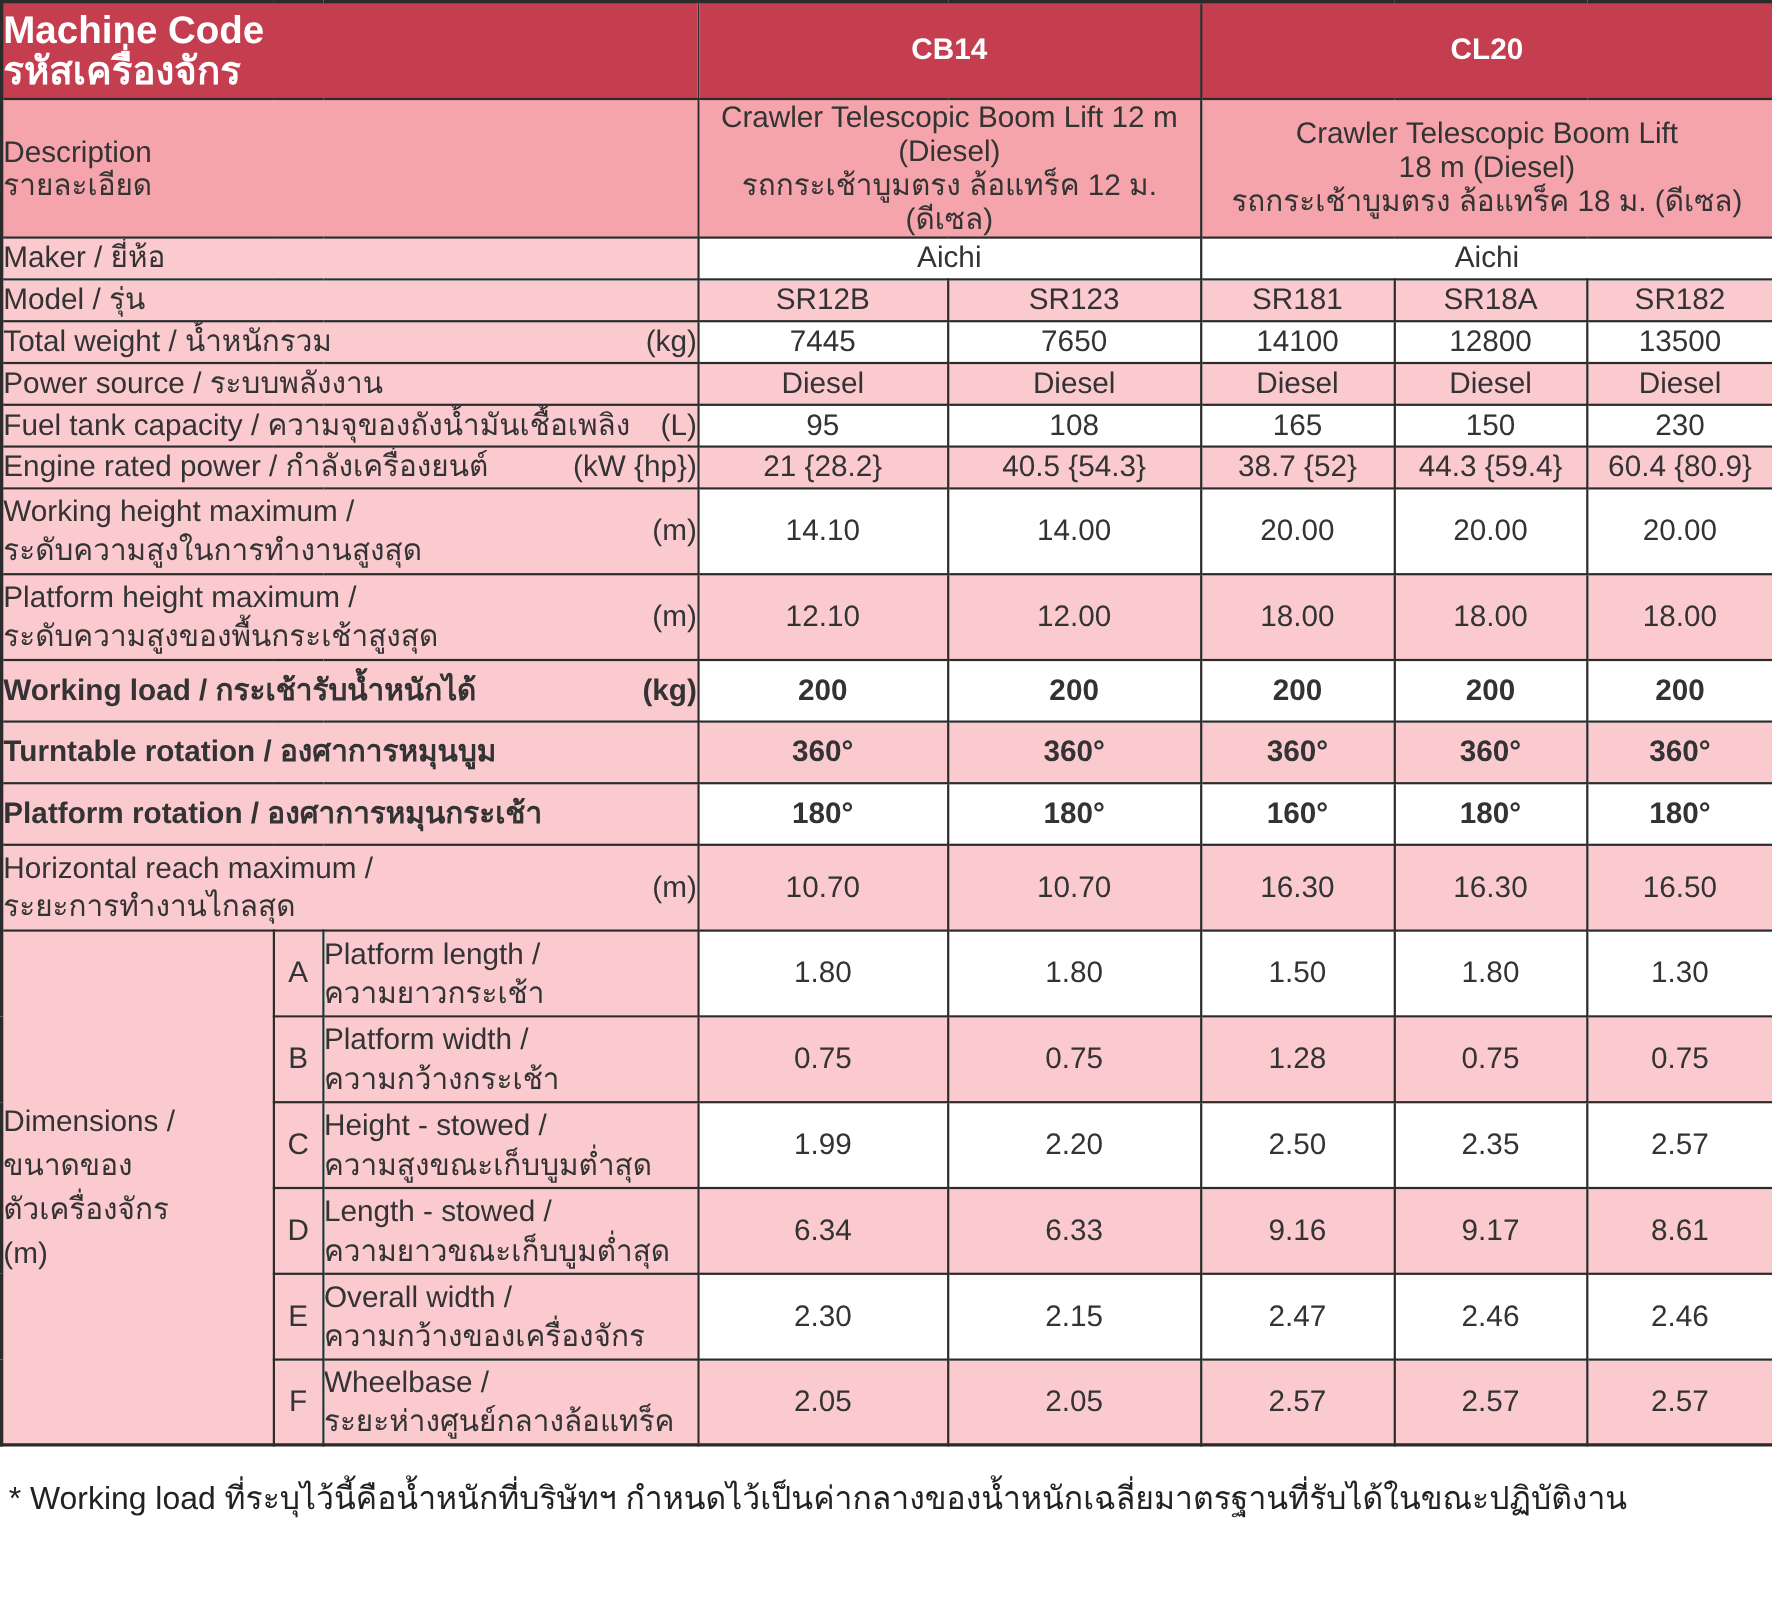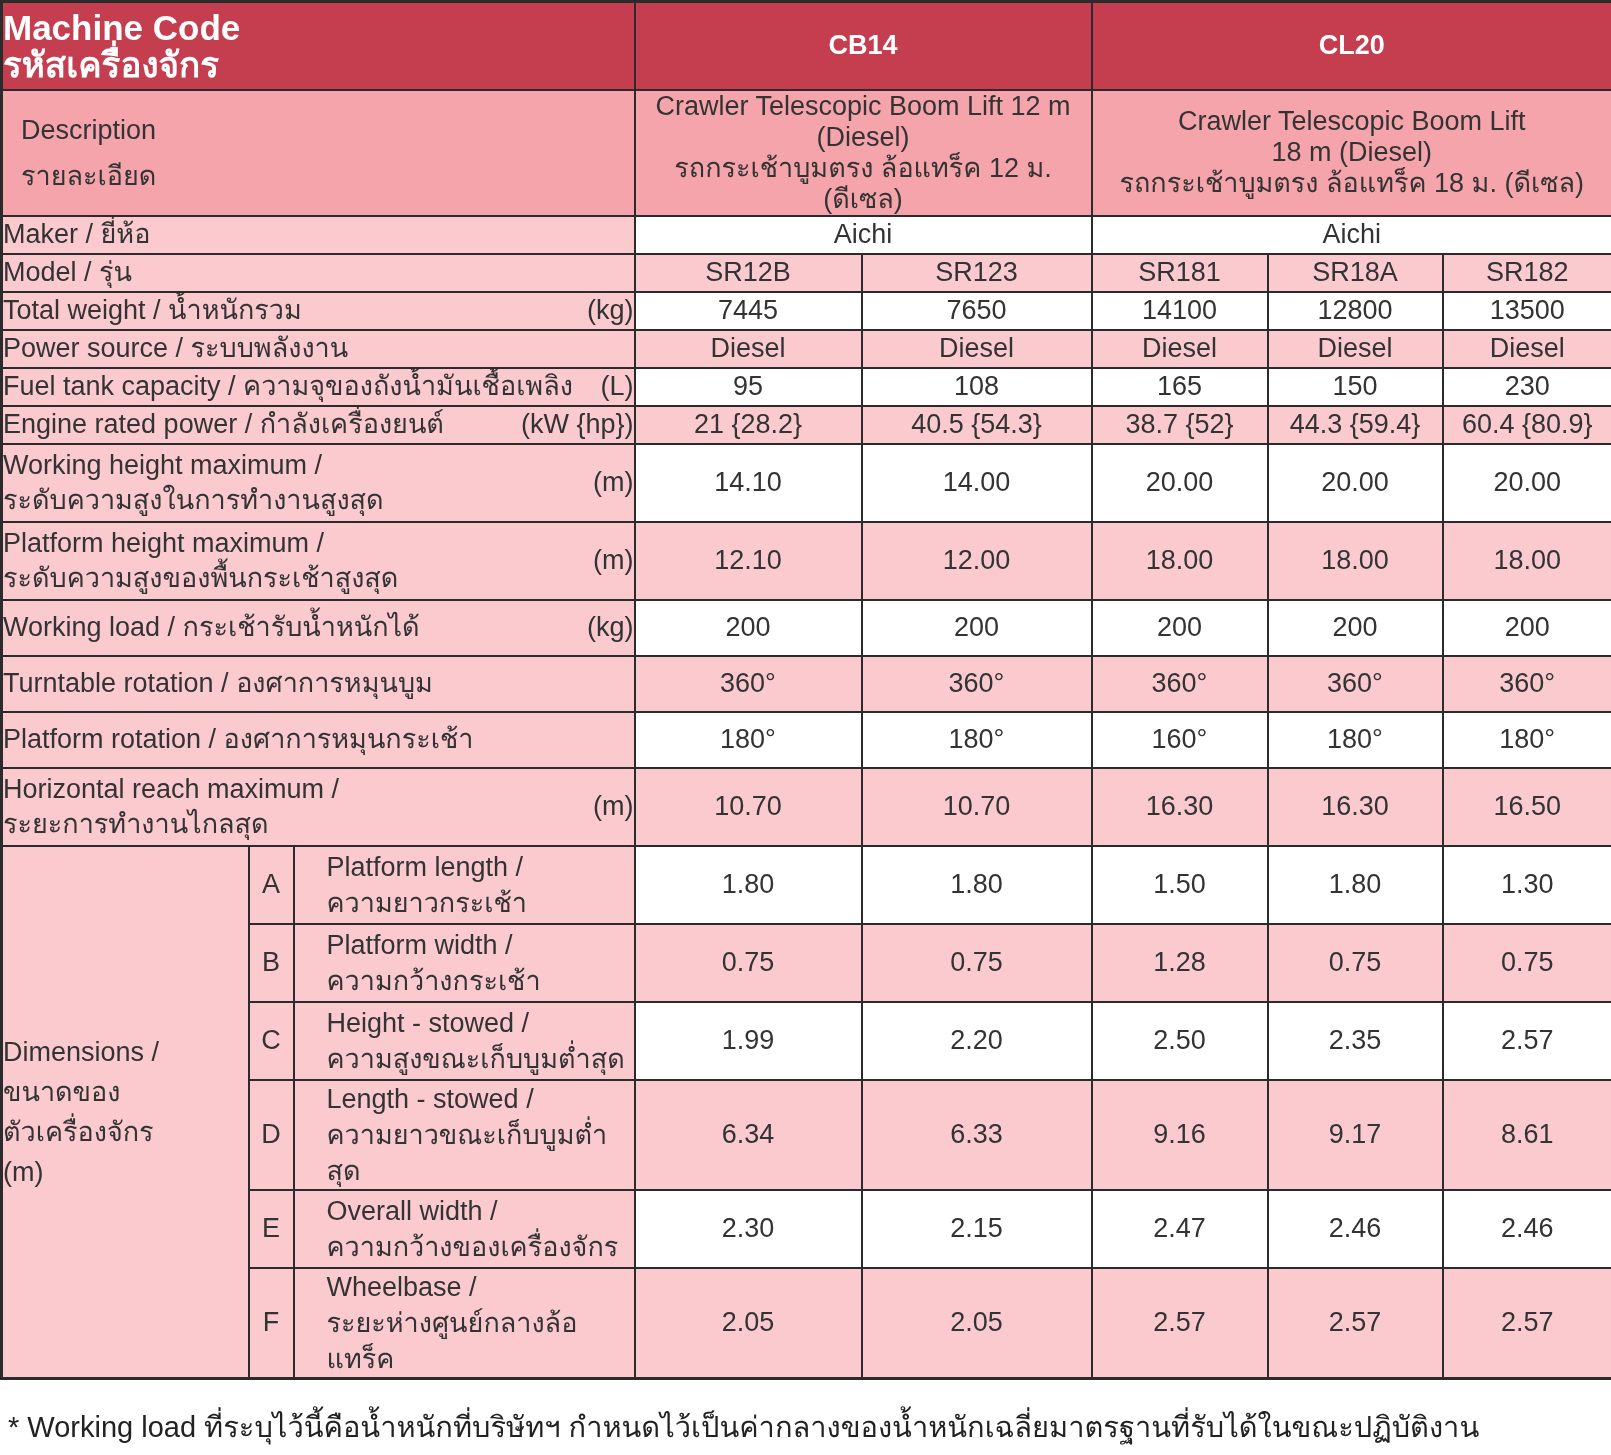--- a/index.html
+++ b/index.html
@@ -23,21 +23,21 @@
     border:3px solid var(--border-dark);
   }
   table.spec td{
     border:2px solid var(--border-dark);
     padding:0;overflow:hidden;
     font-size:27px;vertical-align:middle;
   }
   tr.h-header{height:88px;}
   tr.h-desc{height:97px;}
   tr.h-s{height:38px;}
-  tr.h-m{height:56px;}
+  tr.h-m{height:56px;font-weight:bold;}
   tr.h-l{height:78px;}
 
   td.corner{
     background:var(--header-red);color:var(--text-white);
     font-weight:bold;padding:4px 10px 4px 16px;
   }
   td.corner .pre{font-size:35px;line-height:37px;}
   td.code{
     background:var(--header-red);color:var(--text-white);
     font-weight:bold;font-size:38px;text-align:center;
@@ -46,32 +46,32 @@
   td.lbl{background:var(--row-pink-light);padding:2px 10px 2px 16px;}
   .lblwrap{display:flex;justify-content:space-between;align-items:center;gap:8px;}
   .lbltext{white-space:pre-line;line-height:35px;}
   .unit{flex:0 0 auto;text-align:center;}
 
   td.val{text-align:center;}
   tr.r-white td.val{background:var(--row-white);}
   tr.r-pink td.val{background:var(--row-pink-light);}
 
   td.desc-lbl{background:var(--row-pink-medium);padding:2px 10px 2px 16px;}
-  td.desc-lbl .pre{line-height:46px;margin-left:18px;}
+  td.desc-lbl .pre{line-height:30px;}
   td.desc-val{
     background:var(--row-pink-medium);text-align:center;
     font-size:26px;
   }
   td.desc-val .pre{line-height:31px;}
 
   td.dimlbl{background:var(--row-pink-light);padding:2px 8px 2px 16px;}
   td.dimlbl .pre{line-height:40px;}
   td.letter{background:var(--row-pink-light);text-align:center;font-size:29px;}
   td.sublbl{background:var(--row-pink-light);padding:2px 8px 2px 14px;}
-  td.sublbl .pre{line-height:36px;padding-left:32px;}
+  td.sublbl .pre{line-height:36px;}
 
   .pre{white-space:pre-line;display:block;}
 
   .footnote{
     font-size:29px;color:#222222;
     padding:24px 4px 0 8px;
   }
 </style>
 </head>
 <body>

